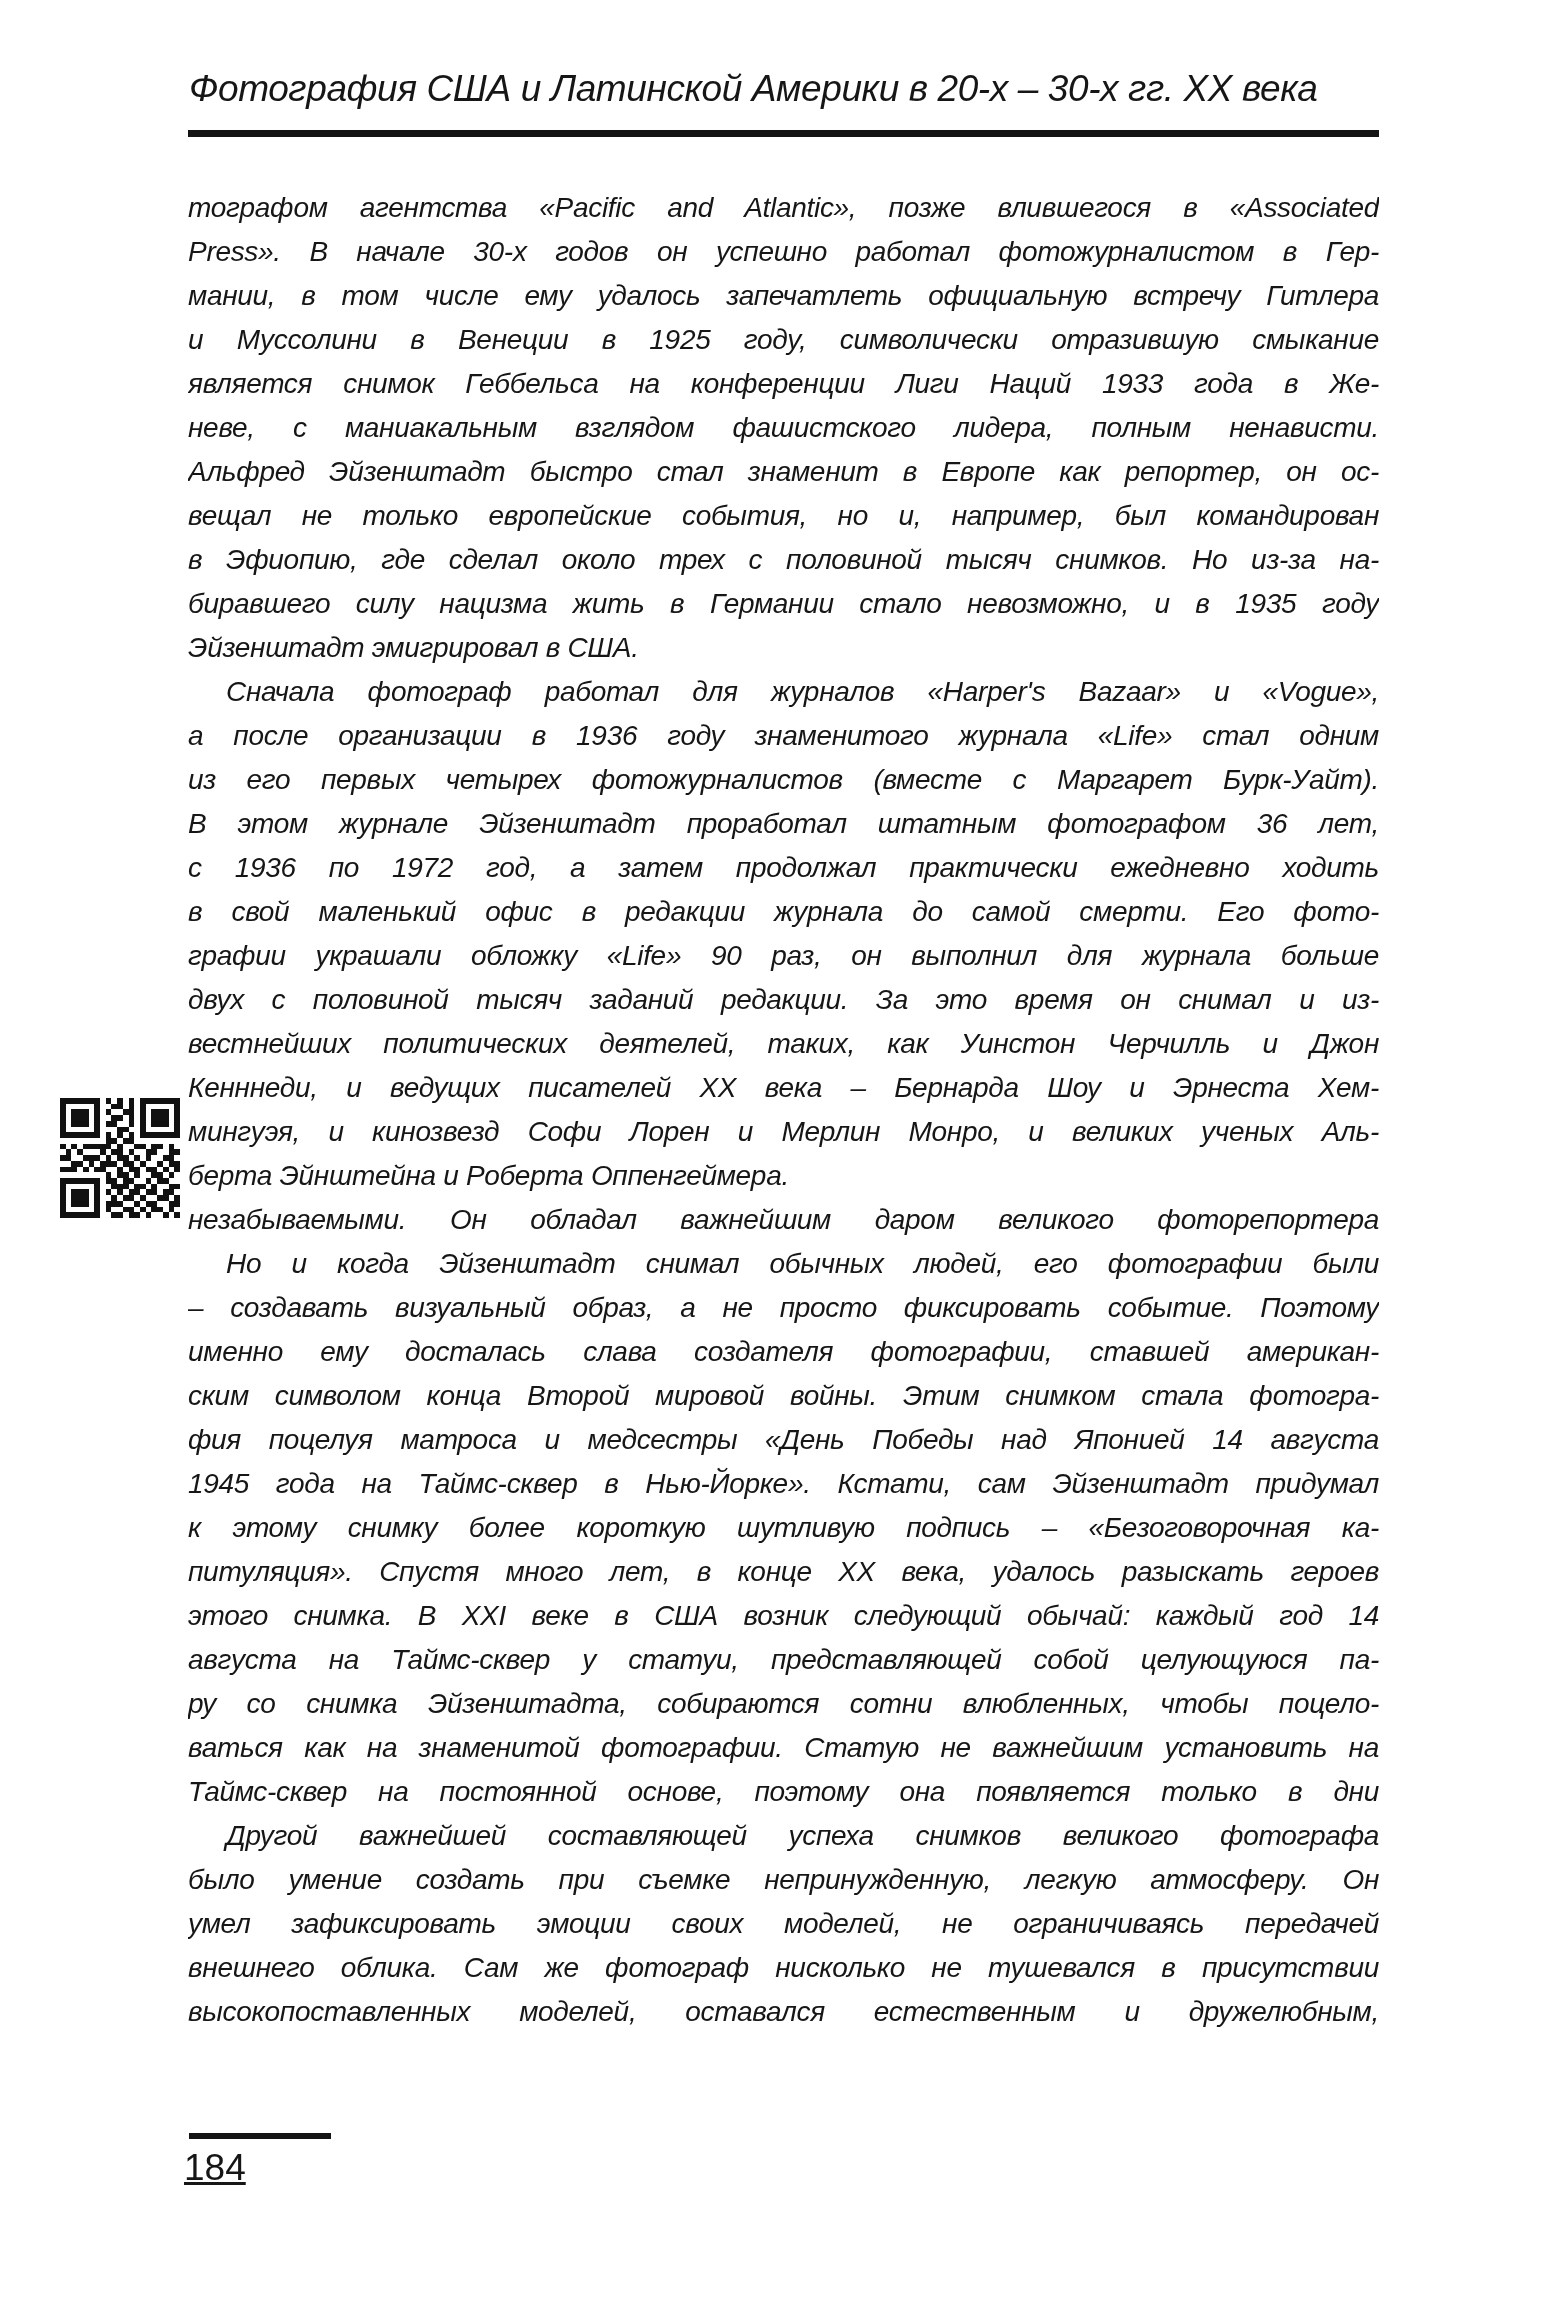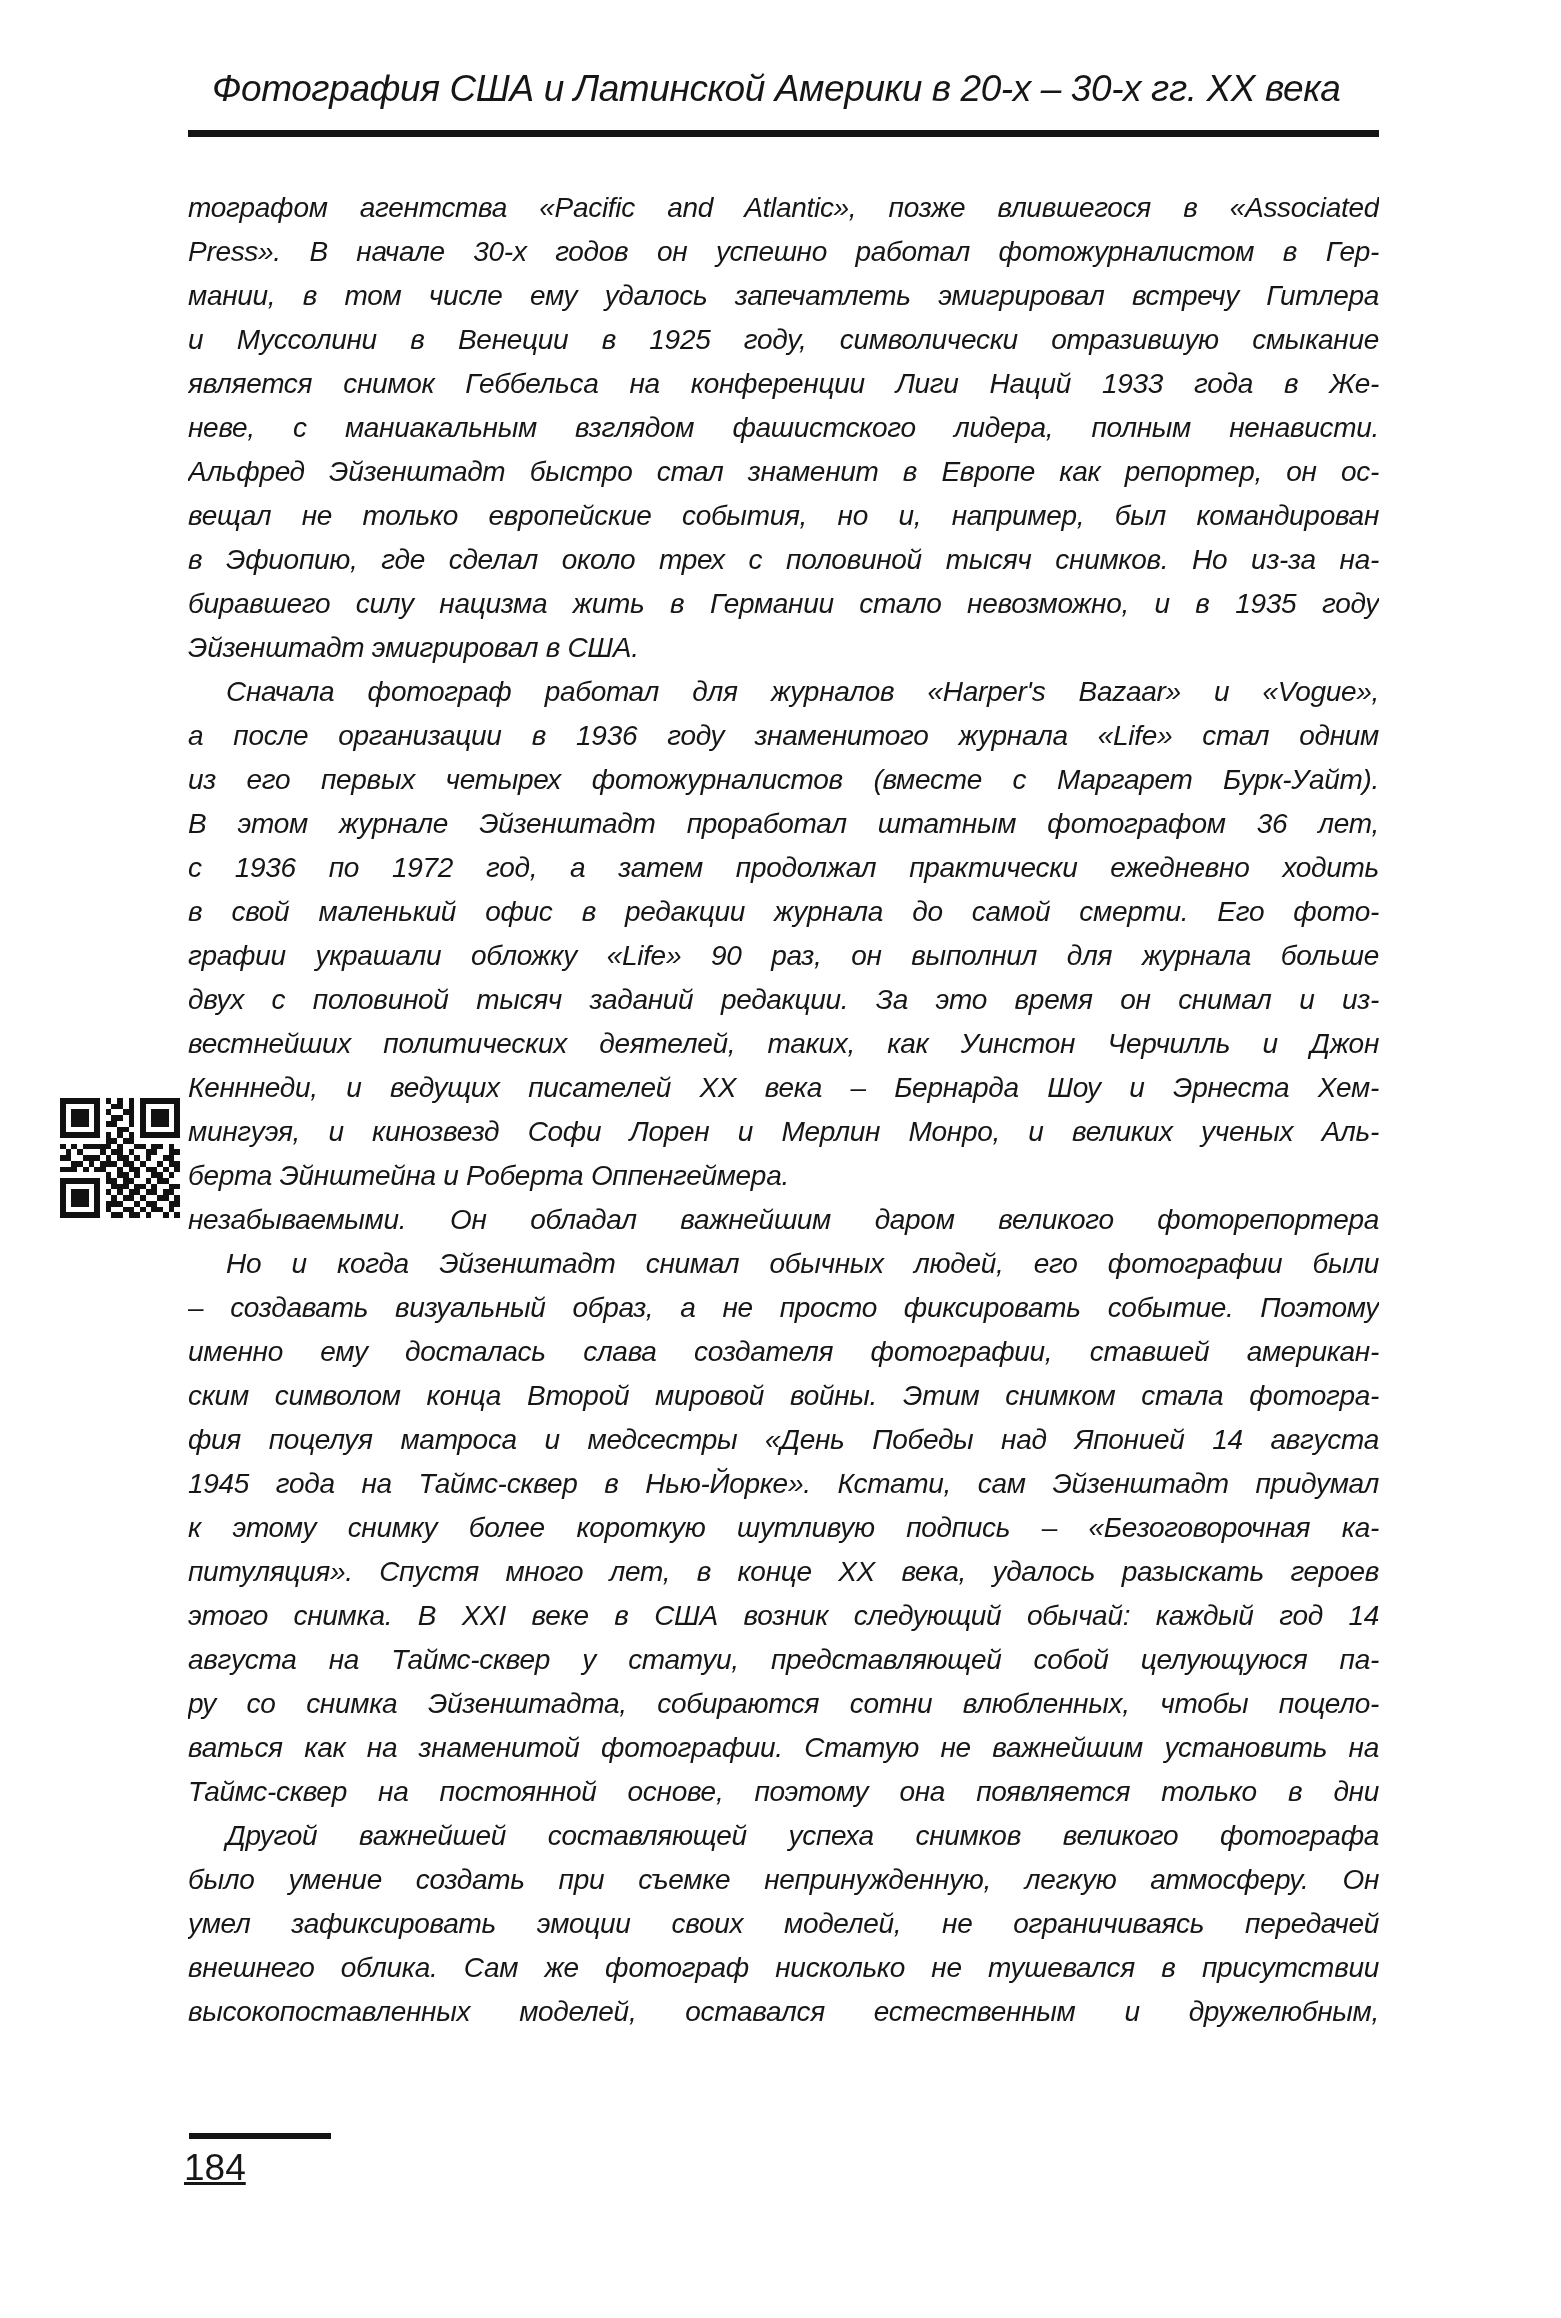--- a/index.html
+++ b/index.html
@@ -21,21 +21,20 @@
     left: 189px;
     top: 65px;
     width: 1190px;
     height: 48px;
     line-height: 48px;
     font-size: 37px;
     font-style: italic;
     letter-spacing: -0.4px;
     white-space: nowrap;
     color: #161616;
-    margin-left: 23px;
   }
   .header-rule {
     position: absolute;
     left: 188px;
     top: 130px;
     width: 1191px;
     height: 7.2px;
     background: #141414;
   }
   .body-text {
@@ -336,21 +335,21 @@
       <rect x="12" y="20" width="1" height="1"></rect>
       <rect x="13" y="20" width="1" height="1"></rect>
       <rect x="15" y="20" width="1" height="1"></rect>
       <rect x="18" y="20" width="1" height="1"></rect>
       <rect x="20" y="20" width="1" height="1"></rect>
     </svg>
 
   <main id="body" class="body-text">
       <div class="line just">тографом агентства «Pacific and Atlantic», позже влившегося в «Associated</div>
       <div class="line just">Press». В начале 30-х годов он успешно работал фотожурналистом в Гер-</div>
-      <div class="line just">мании, в том числе ему удалось запечатлеть эмигрировал встречу Гитлера</div>
+      <div class="line just">мании, в том числе ему удалось запечатлеть официальную встречу Гитлера</div>
       <div class="line just">и Муссолини в Венеции в 1925 году, символически отразившую смыкание</div>
       <div class="line just">является снимок Геббельса на конференции Лиги Наций 1933 года в Же-</div>
       <div class="line just">неве, с маниакальным взглядом фашистского лидера, полным ненависти.</div>
       <div class="line just">Альфред Эйзенштадт быстро стал знаменит в Европе как репортер, он ос-</div>
       <div class="line just">вещал не только европейские события, но и, например, был командирован</div>
       <div class="line just">в Эфиопию, где сделал около трех с половиной тысяч снимков. Но из-за на-</div>
       <div class="line just">биравшего силу нацизма жить в Германии стало невозможно, и в 1935 году</div>
       <div class="line">Эйзенштадт эмигрировал в США.</div>
       <div class="line indent just">Сначала фотограф работал для журналов «Harper's Bazaar» и «Vogue»,</div>
       <div class="line just">а после организации в 1936 году знаменитого журнала «Life» стал одним</div>

